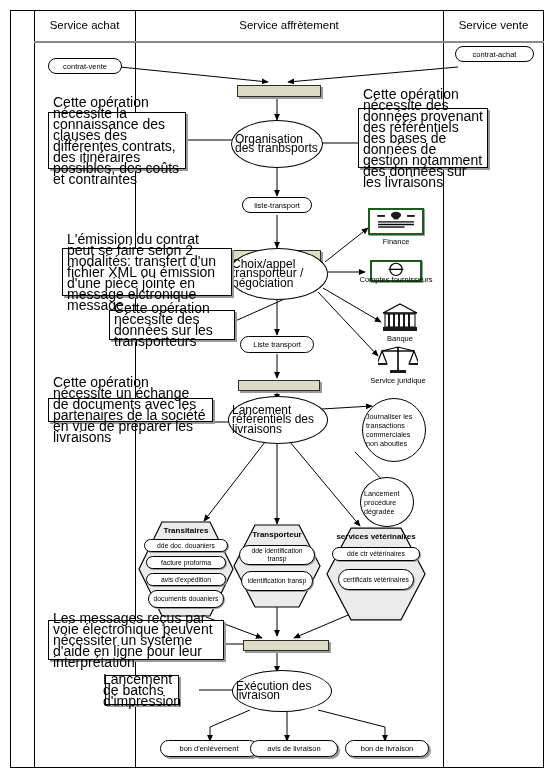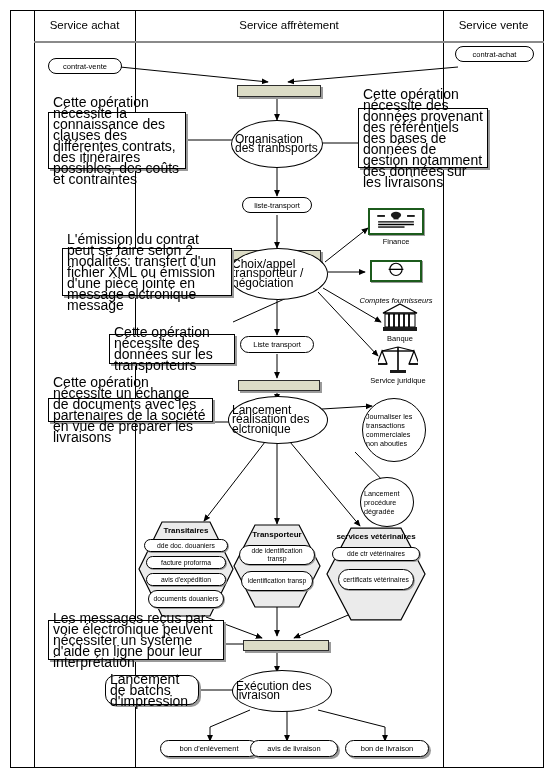--- a/index.html
+++ b/index.html
@@ -258,21 +258,21 @@
   <div class="node note" style="left:358px;top:108px;width:130px;height:60px;">Cette opération nécessite des données provenant des référentiels des bases de données de gestion notamment des données sur les livraisons</div>
 
   <div class="node terminal" style="left:242px;top:197px;width:70px;height:16px;">liste-transport</div>
 
   <div class="bar" style="position:absolute;left:233px;top:250px;width:86px;height:10px;"></div>
 
   <div class="node ellipse" style="left:228px;top:248px;width:100px;height:52px;">Choix/appel transporteur / négociation</div>
 
   <div class="node note" style="left:62px;top:248px;width:170px;height:48px;">L'émission du contrat peut se faire selon 2 modalités: transfert d'un fichier XML ou émission d'une pièce jointe en message elctronique message</div>
 
-  <div class="node note" style="left:109px;top:310px;width:126px;height:30px;margin-top:24px;">Cette opération nécessite des données sur les transporteurs</div>
+  <div class="node note" style="left:109px;top:310px;width:126px;height:30px;">Cette opération nécessite des données sur les transporteurs</div>
 
   <div class="actor" style="left:368px;top:208px;width:56px;height:40px;">
     <div class="icon-box" style="left:0;top:0;width:56px;height:27px;">
       <svg viewBox="0 0 56 27" width="52" height="23" style="display:block;margin:0 auto;">
         <line x1="6" y1="7" x2="15" y2="7" stroke="#000" stroke-width="2"></line>
         <line x1="41" y1="7" x2="50" y2="7" stroke="#000" stroke-width="2"></line>
         <ellipse cx="28" cy="6" rx="6" ry="4" fill="#1a1a1a"></ellipse>
         <rect x="25" y="8" width="6" height="3" fill="#1a1a1a"></rect>
         <line x1="7" y1="14" x2="49" y2="14" stroke="#000" stroke-width="1.6"></line>
         <line x1="7" y1="17" x2="49" y2="17" stroke="#000" stroke-width="1.6"></line>
@@ -282,21 +282,21 @@
     <div class="actor-label" style="top:29px;">Finance</div>
   </div>
 
   <div class="actor" style="left:370px;top:260px;width:52px;height:38px;">
     <div class="icon-box" style="left:0;top:0;width:52px;height:22px;">
       <svg viewBox="0 0 52 22" width="48" height="18" style="display:block;margin:0 auto;">
         <circle cx="26" cy="9" r="7.5" fill="#fff" stroke="#000" stroke-width="1.4"></circle>
         <line x1="17" y1="9" x2="35" y2="9" stroke="#000" stroke-width="1.6"></line>
       </svg>
     </div>
-    <div class="actor-label" style="top:36px;left:-14px;width:80px;font-style:italic;">Comptes fournisseurs</div>
+    <div class="actor-label" style="top:15px;left:-14px;width:80px;">Comptes fournisseurs</div>
   </div>
 
   <div class="actor" style="left:381px;top:303px;width:38px;height:42px;">
     <svg viewBox="0 0 38 30" width="38" height="30" style="display:block;">
       <polygon points="19,1 36,10 2,10" fill="#fff" stroke="#000" stroke-width="1.3"></polygon>
       <rect x="4" y="11" width="30" height="13" fill="#fff" stroke="#000" stroke-width="1"></rect>
       <line x1="8" y1="11" x2="8" y2="24" stroke="#000" stroke-width="1.8"></line>
       <line x1="13" y1="11" x2="13" y2="24" stroke="#000" stroke-width="1.8"></line>
       <line x1="18" y1="11" x2="18" y2="24" stroke="#000" stroke-width="1.8"></line>
       <line x1="23" y1="11" x2="23" y2="24" stroke="#000" stroke-width="1.8"></line>
@@ -318,21 +318,21 @@
       <line x1="31" y1="20" x2="41" y2="20" stroke="#000" stroke-width="1.6"></line>
       <rect x="12" y="26" width="16" height="3" fill="#1a1a1a"></rect>
     </svg>
     <div class="actor-label" style="top:32px;left:-16px;width:72px;">Service juridique</div>
   </div>
 
   <div class="node terminal" style="left:240px;top:336px;width:74px;height:17px;">Liste transport</div>
 
   <div class="bar" style="position:absolute;left:238px;top:380px;width:80px;height:9px;"></div>
 
-  <div class="node ellipse" style="left:228px;top:396px;width:100px;height:48px;">Lancement réalisation des elctronique</div>
+  <div class="node ellipse" style="left:228px;top:396px;width:100px;height:48px;">Lancement référentiels des livraisons</div>
 
   <div class="node note" style="left:48px;top:398px;width:165px;height:24px;">Cette opération nécessite un échange de documents avec les partenaires de la société en vue de préparer les livraisons</div>
 
   <div class="node circle" style="left:362px;top:398px;width:64px;height:64px;">Journaliser les transactions commerciales non abouties</div>
 
   <div class="node circle" style="left:360px;top:477px;width:54px;height:50px;">Lancement procédure dégradée</div>
 
   <div class="hexwrap" style="left:138px;top:521px;width:96px;height:96px;">
     <svg class="hex" viewBox="0 0 96 96" preserveAspectRatio="none">
       <polygon points="24,1 72,1 95,48 72,95 24,95 1,48" fill="#ebebeb" stroke="#000" stroke-width="1.2"></polygon>
@@ -359,21 +359,21 @@
     </svg>
     <div class="hex-title" style="top:5px;">services vétérinaires</div>
     <div class="hex-item" style="left:6px;top:20px;width:88px;height:14px;">dde ctr vétérinaires</div>
     <div class="hex-item" style="left:12px;top:42px;width:76px;height:21px;">certificats vétérinaires</div>
   </div>
 
   <div class="node note" style="left:48px;top:620px;width:176px;height:40px;">Les messages reçus par voie électronique peuvent nécessiter un système d'aide en ligne pour leur interprétation</div>
 
   <div class="bar" style="position:absolute;left:243px;top:640px;width:84px;height:9px;"></div>
 
-  <div class="node note" style="left:105px;top:675px;width:94px;height:30px;border-radius:10px;">Lancement de batchs d'impression</div>
+  <div class="node note" style="left:105px;top:675px;width:74px;height:30px;">Lancement de batchs d'impression</div>
 
   <div class="node ellipse" style="left:232px;top:670px;width:100px;height:42px;">Exécution des livraison</div>
 
   <div class="node terminal shadow" style="left:160px;top:740px;width:98px;height:17px;">bon d'enlèvement</div>
   <div class="node terminal shadow" style="left:250px;top:740px;width:88px;height:17px;">avis de livraison</div>
   <div class="node terminal shadow" style="left:345px;top:740px;width:84px;height:17px;">bon de livraison</div>
 
 </div>
 
 </body></html>

